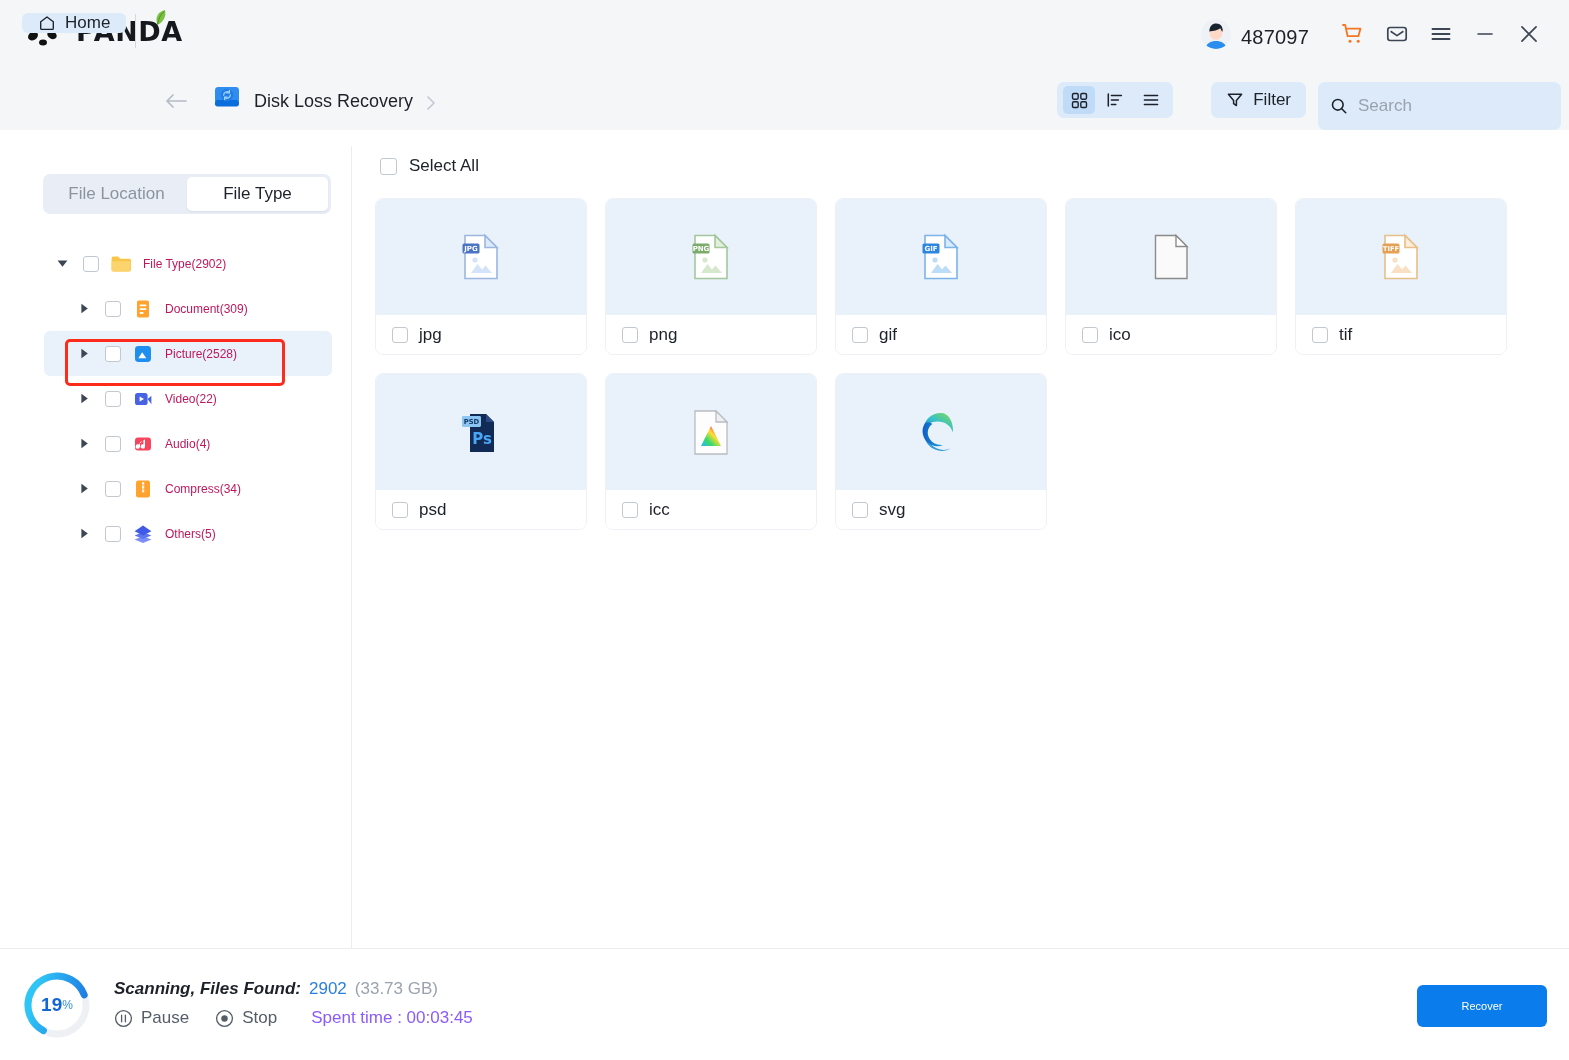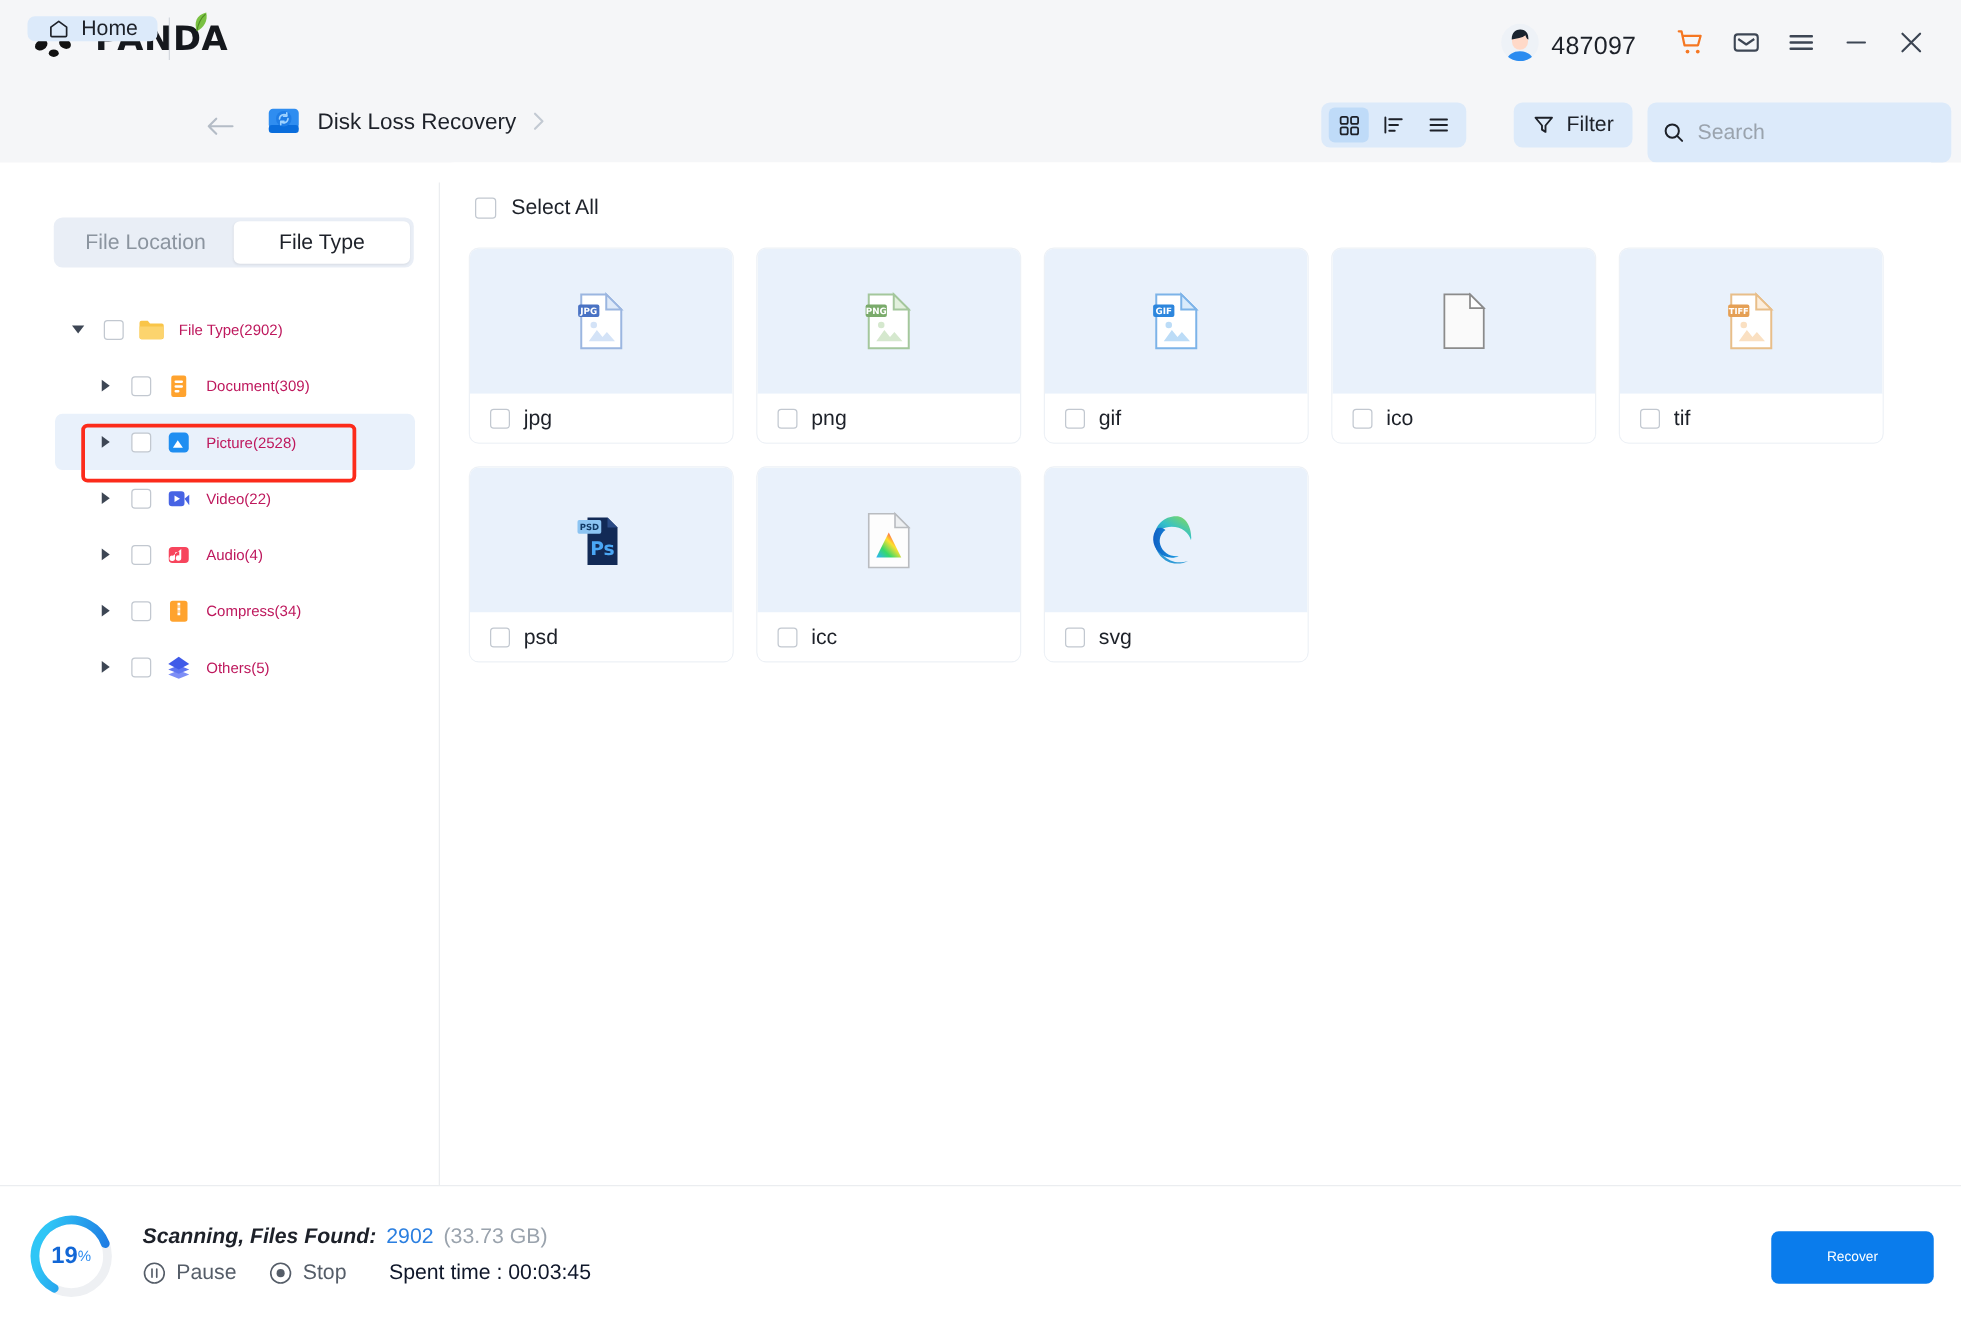--- a/index.html
+++ b/index.html
@@ -75,21 +75,21 @@
     width: 1px; height: 34px; background: #d4d8de;
   }
   .back-arrow {
     position: absolute; left: 160px; top: 85px;
     width: 32px; height: 32px;
     display: flex; align-items: center; justify-content: center;
     cursor: pointer;
   }
   .crumb {
     position: absolute; left: 212px; top: 82px;
-    display: flex; align-items: center; gap: 12px;
+    display: flex; align-items: flex-end; gap: 12px;
   }
   .crumb-label { font-size: 18px; color: #1d2129; }
   .crumb-chev { display: block; }
 
   .view-group {
     position: absolute; right: 396px; top: 82px;
     height: 36px; background: #dceafa; border-radius: 7px;
     display: flex; align-items: center; padding: 0 6px; gap: 4px;
   }
   .view-btn {
@@ -247,21 +247,21 @@
   .s-size  { font-size: 17px; color: #9aa3ad; }
 
   .status-line2 {
     position: absolute; left: 114px; top: 1008px;
     display: flex; align-items: center; gap: 0;
   }
   .act { display: flex; align-items: center; gap: 8px; cursor: pointer; }
   .act span { font-size: 17px; color: #555d68; }
   .spacer18 { width: 26px; }
   .spent {
-    font-size: 17px; color: #0f172a; margin-left: 34px;
+    font-size: 17px; color: #8b5cf6; margin-left: 34px;
   }
 
   .recover-btn {
     position: absolute; left: 1417px; top: 985px;
     width: 130px; height: 42px; background: #0a7cec;
     border-radius: 6px; border: none; color: #fff;
     font-size: 11px; cursor: pointer;
     font-family: "Liberation Sans", sans-serif;
   }
 </style>

